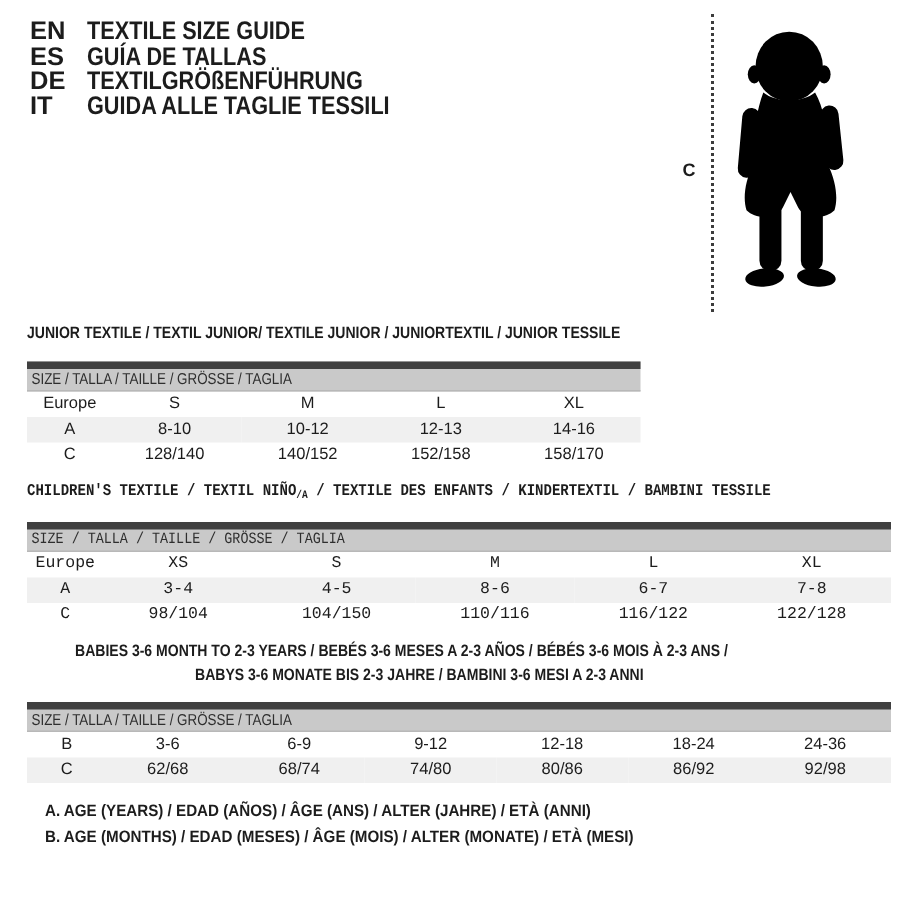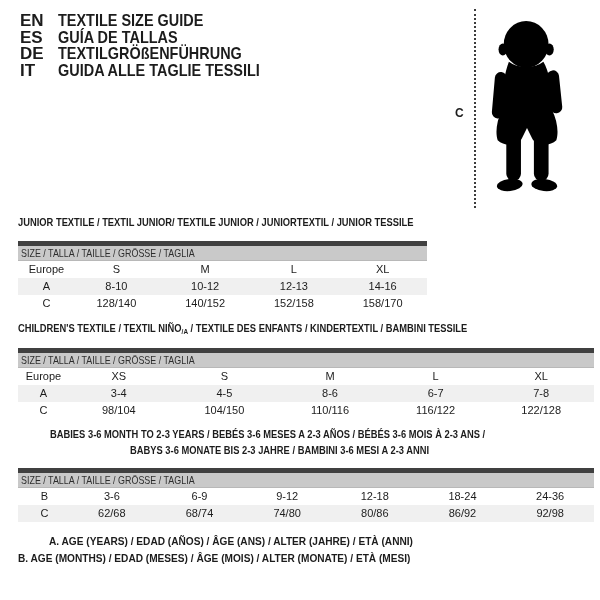--- a/index.html
+++ b/index.html
@@ -37,27 +37,27 @@
 
   table.size-table { width:100%; border-collapse:collapse; table-layout:fixed; }
   table.size-table td {
     height:17px; line-height:17px; padding:0;
     font-size:11px; text-align:center; white-space:nowrap; color:#1c1c1c;
   }
   table.size-table td.rl { text-align:center; padding-left:3px; }
   table.size-table tr:nth-child(even) td { background:#f0f0f0; }
 
   .sec1 { top:216px; width:409px; }
-  .sec2 { top:322px; width:576px; }
+  .sec2 { top:322px; width:576px;font-family:Liberation Mono, monospace; }
   .sec2 .band { margin-top:10px; }
   .sec3 { top:426px; width:576px; }
   .sec3 .band { margin-top:10px; }
 
   
-  .notes { position:absolute; left:18px; top:533px;text-align:right; }
+  .notes { position:absolute; left:30px; top:533px; }
   .note-line { font-size:11px; font-weight:bold; line-height:17px; white-space:nowrap; }
 </style>
 </head>
 <body>
 
 <div class="lang-list">
   <div class="lang-row">
     <span class="lang-code">EN</span>
     <span class="cond">TEXTILE SIZE GUIDE</span>
   </div>

